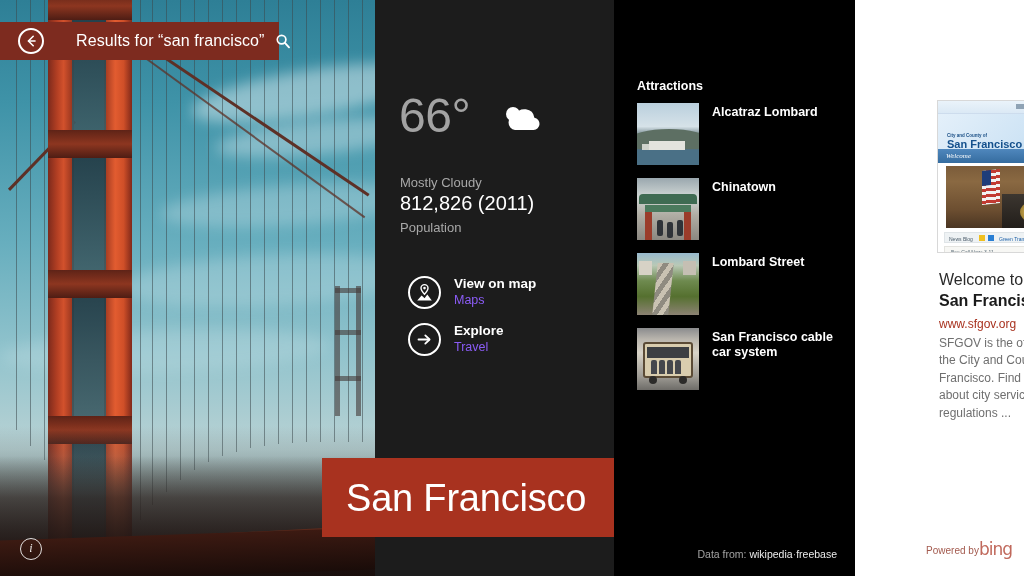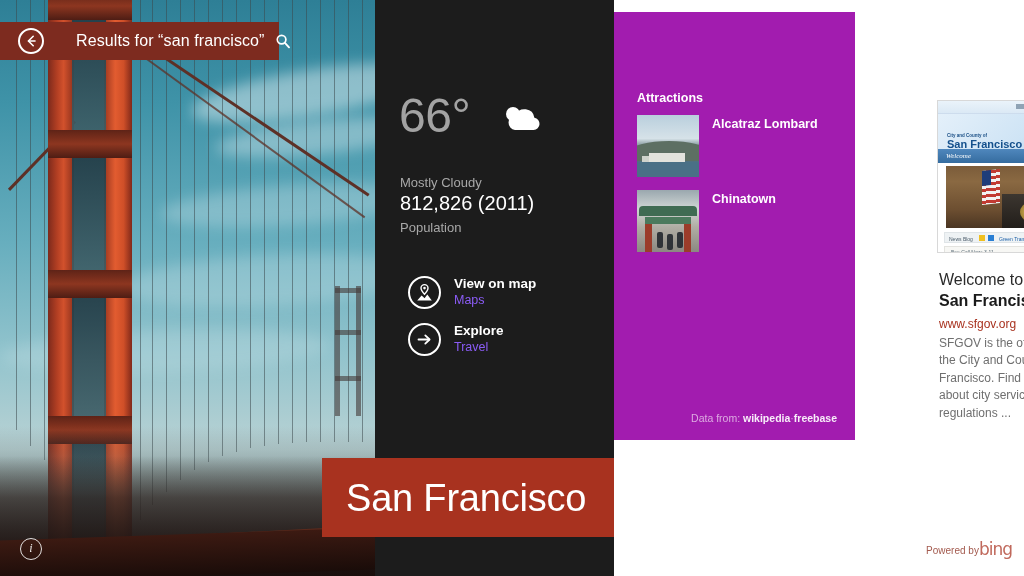--- a/index.html
+++ b/index.html
@@ -162,44 +162,44 @@
     display:flex; align-items:center;
     z-index: 50;
   }
   .city-tile .city-name {
     color:#ffffff; font-size: 38px; font-weight: 300;
     padding-left: 24px; letter-spacing: -.2px; line-height:1;
   }
 
   
   .red-panel {
-    position:absolute; left: 614px; top:12px;
-    width: 241px; height: 428px;
-    background:#a21caf;
+    position:absolute; left: 614px; top:0;
+    width: 241px; height: 576px;
+    background:#000000;
     color:#ffffff;
   }
   .red-head {
     position:absolute; left: 23px; top: 79px;
     font-size: 12.5px; font-weight: 700; color:#ffffff;
   }
   .attr-list { position:absolute; left: 23px; top: 103px; width: 205px; }
   .attr-item { display:flex; align-items:flex-start; margin-bottom: 13px; cursor:pointer; }
   .attr-thumb {
     width: 62px; height: 62px; flex:0 0 auto; overflow:hidden; position:relative;
     background:#6d6d6d;
   }
   .attr-label {
     margin-left: 13px; font-size: 12.5px; font-weight: 700; color:#ffffff;
     line-height: 1.22; padding-top: 2px; max-width: 125px;
   }
   .data-from {
     position:absolute; left:0; right: 18px; bottom: 16px;
     text-align: right; font-size: 10.5px; color: rgba(255,255,255,.62);
   }
-  .data-from b { font-weight: 700; color: rgba(255,255,255,.92); }
+  .data-from b { font-weight: 400; color: rgba(255,255,255,.92); }
   .data-from .dot { color: rgba(255,255,255,.55); }
 
   
   .th { position:absolute; inset:0; }
   
   .th-ggb { background: linear-gradient(to bottom, #9ec4d8 0%, #cfe0e6 42%, #b9c4c2 62%, #6f7f80 80%, #3d4647 100%); }
   .th-ggb .t-tower { position:absolute; left: 8px; top: 4px; width: 9px; height: 56px;
         background: linear-gradient(to bottom,#c2512c,#8a3520); }
   .th-ggb .t-tower2 { position:absolute; left: 40px; top: 16px; width: 4px; height: 30px;
         background: rgba(150,70,45,.8); }
@@ -454,21 +454,46 @@
             <div class="c-col l"></div>
               <div class="c-col r"></div>
             <div class="c-ppl" style="left:20px;"></div>
             <div class="c-ppl" style="left:30px;top:44px;"></div>
             <div class="c-ppl" style="left:40px;"></div>
           </div>
         </div>
         <div class="attr-label">Chinatown</div>
       </div>
 
-
+      <div class="attr-item">
+        <div class="attr-thumb">
+          <div class="th th-lom">
+            <div class="l-road"></div>
+              <div class="l-bld a"></div>
+              <div class="l-bld b"></div>
+          </div>
+        </div>
+        <div class="attr-label">Lombard Street</div>
+      </div>
+
+      <div class="attr-item">
+        <div class="attr-thumb">
+          <div class="th th-car">
+            <div class="car-body"></div>
+              <div class="car-win"></div>
+            <div class="car-ppl" style="left:14px;"></div>
+            <div class="car-ppl" style="left:22px;"></div>
+            <div class="car-ppl" style="left:30px;"></div>
+            <div class="car-ppl" style="left:38px;"></div>
+            <div class="car-wheel" style="left:12px;"></div>
+            <div class="car-wheel" style="right:12px;"></div>
+          </div>
+        </div>
+        <div class="attr-label">San Francisco cable car system</div>
+      </div>
 
     </div>
 
     <div class="data-from">
       <span>Data from:</span>
       <b>wikipedia</b><span class="dot">·</span><b>freebase</b>
     </div>
   </div>
 
   <div class="white-panel">

